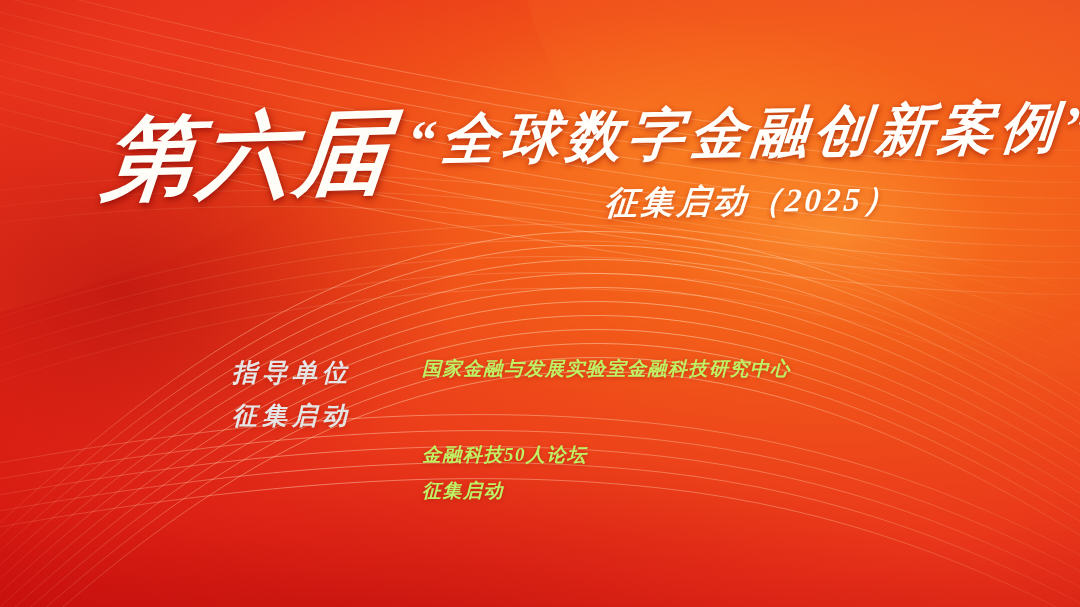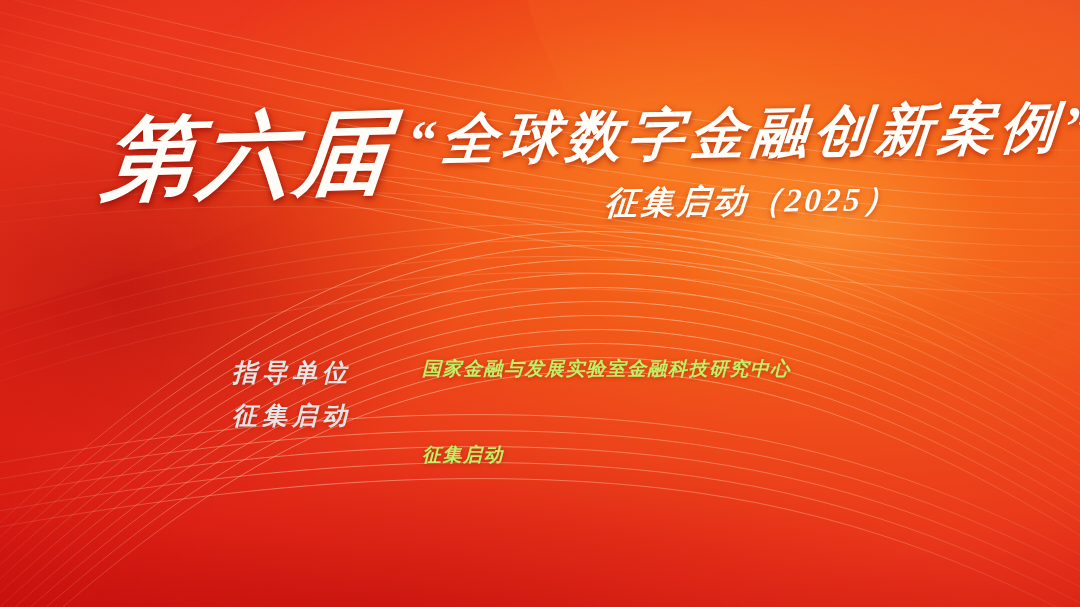--- a/index.html
+++ b/index.html
@@ -264,20 +264,24 @@
 
       <div class="credit-row">
         <div class="credit-label">指导单位</div>
         <div class="credit-value">国家金融与发展实验室金融科技研究中心</div>
       </div>
 
       <div class="credit-row">
         <div class="credit-label">征集启动</div>
       </div>
 
+      <div class="credit-row">
+        <div class="credit-label is-blank"></div>
+        <div class="credit-value">金融科技50人论坛</div>
+      </div>
 
       <div class="credit-row">
         <div class="credit-label is-blank"></div>
         <div class="credit-value">征集启动</div>
       </div>
 
     </div>
 
   </div>
 </div>

